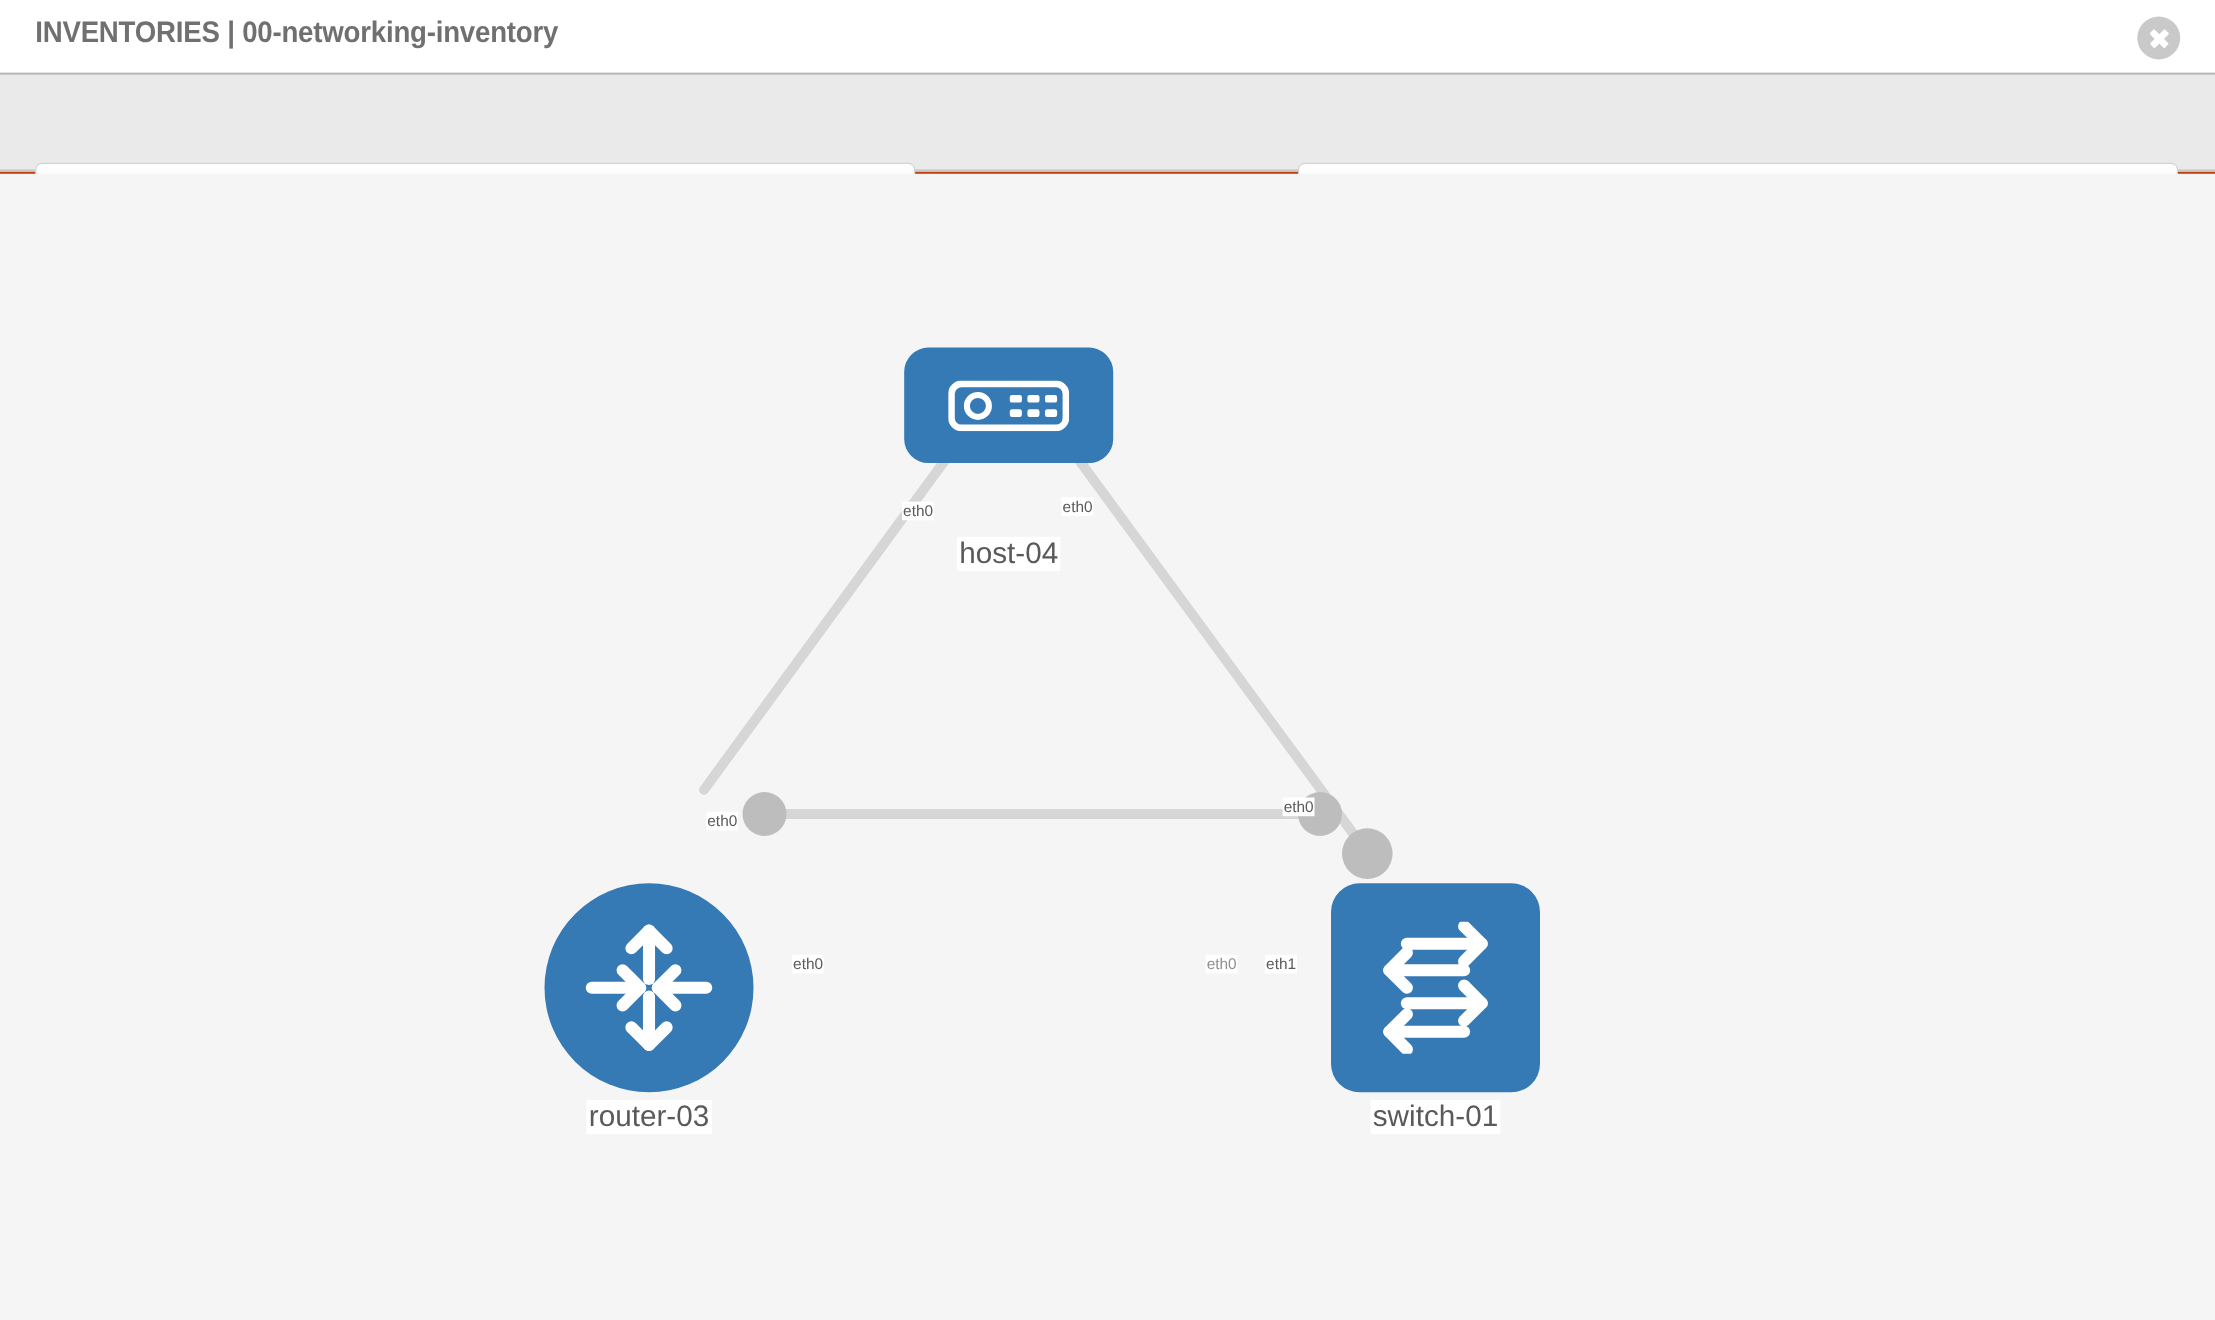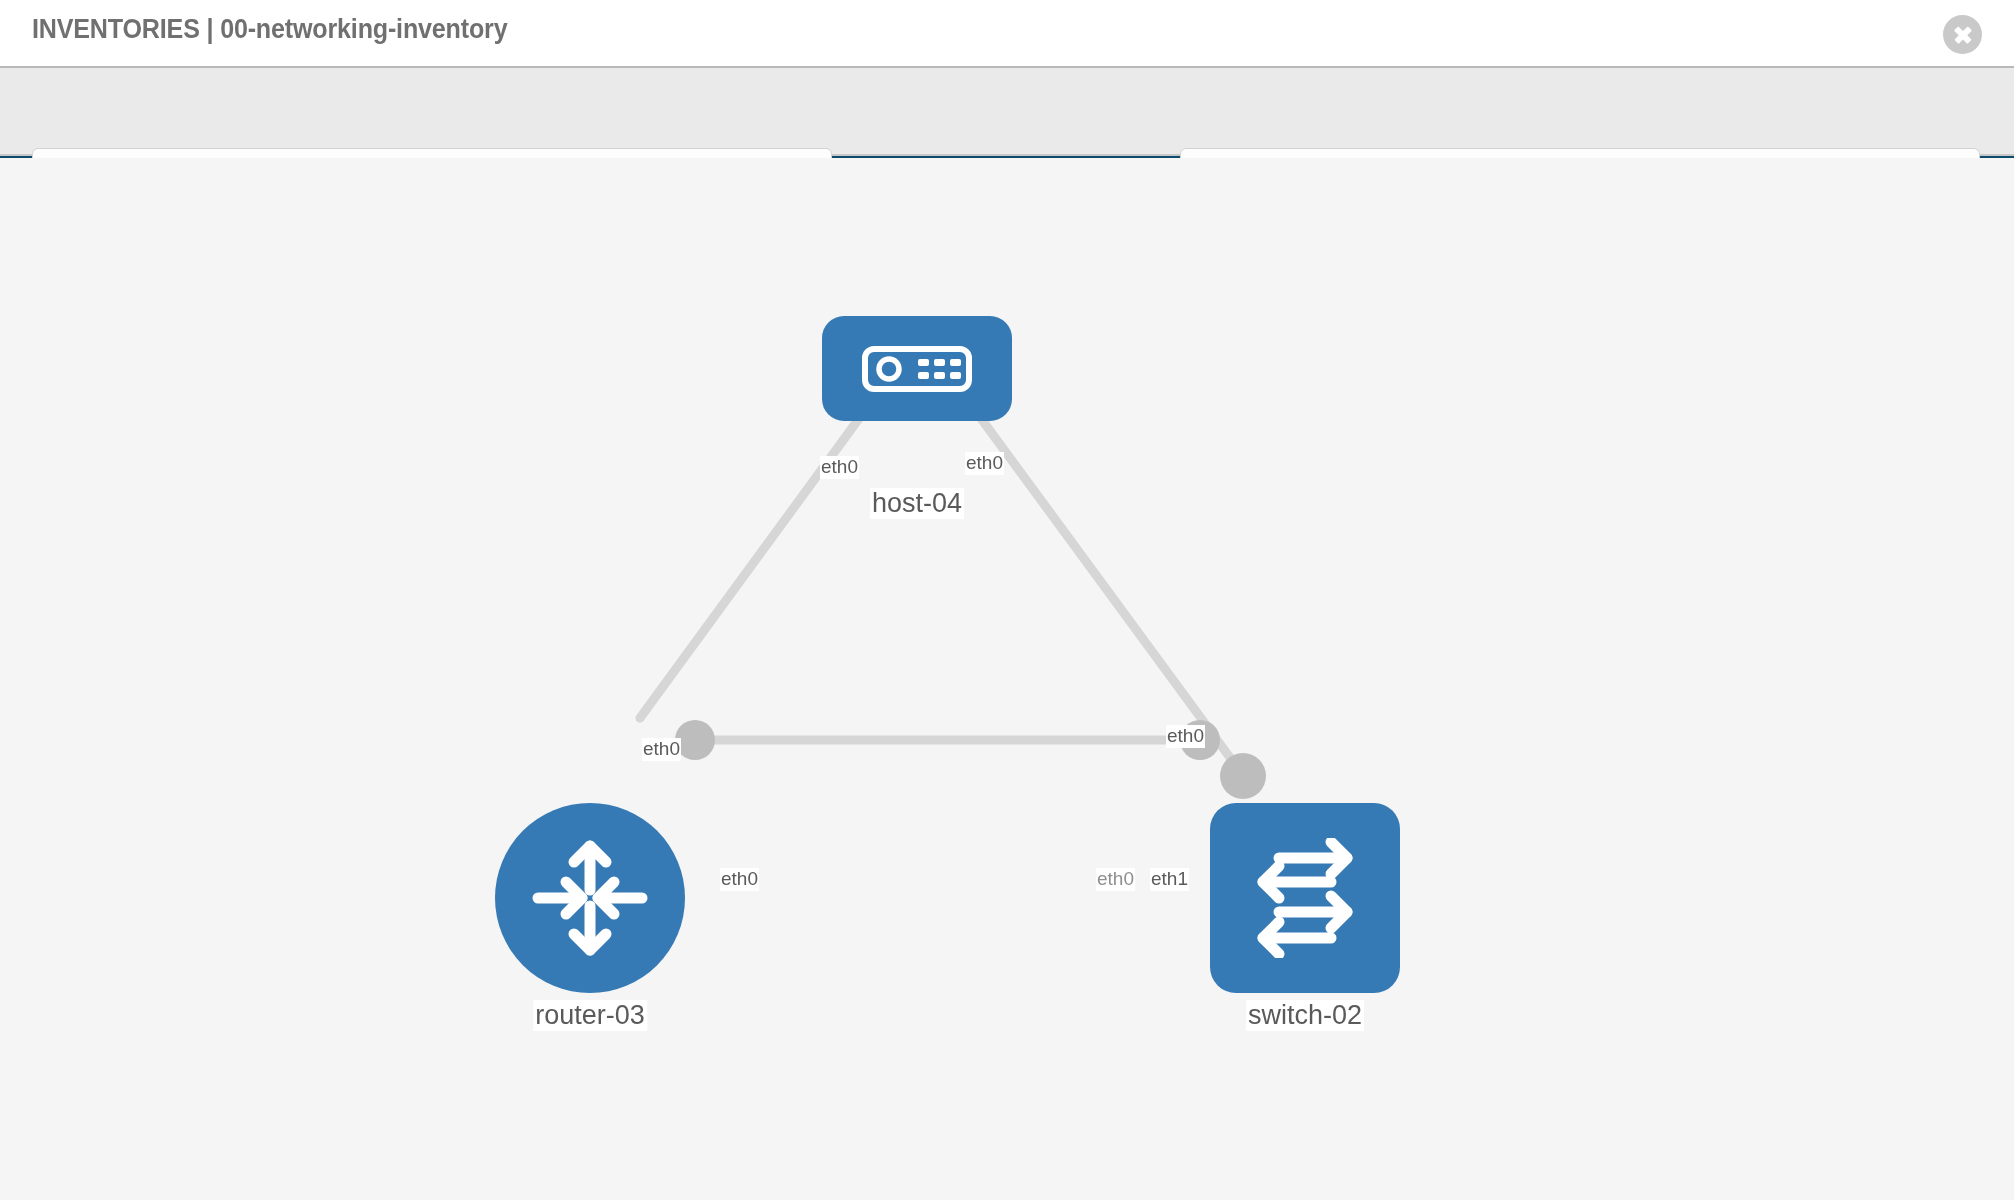--- a/index.html
+++ b/index.html
@@ -8,21 +8,21 @@
     margin: 0; padding: 0;
     width: 2014px; height: 1200px;
     overflow: hidden;
     background: #ffffff;
     font-family: "Liberation Sans", sans-serif;
   }
   #app {
     position: relative;
     width: 2014px;
     height: 1200px;
-    background: #0c4a6e;
+    background: #c2410c;
   }
 
   
   .header {
     position: absolute;
     top: 0; left: 0;
     width: 2014px;
     height: 68px;
     background: #ffffff;
     border-bottom: 2px solid #b9b9b9;
@@ -183,21 +183,21 @@
     border-radius: 26px;
   }
   #node-switch .node-label {
     left: 50%; top: 197px;
     transform: translateX(-50%);
   }
 
   
   .iface-label {
     position: absolute;
-    font-size: 19px;
+    font-size: 14px;
     color: #5a5a5a;
     background: #ffffff;
     white-space: nowrap;
     padding: 0 1px;
     line-height: 1.2;
   }
   .iface-label.faded { color: #8f8f8f; background: #ffffff; }
 
   #iface-host-left   { left: 820px; top: 298px; }
   #iface-host-right  { left: 965px; top: 294px; }
@@ -315,21 +315,21 @@
             <polyline points="36,28 20,44 36,60"></polyline>
 
             <line x1="36" y1="74" x2="104" y2="74"></line>
             <polyline points="88,58 104,74 88,90"></polyline>
 
             <line x1="88" y1="100" x2="20" y2="100"></line>
             <polyline points="36,84 20,100 36,116"></polyline>
           </g>
         </svg>
       </div>
-      <span class="node-label">switch-02</span>
+      <span class="node-label">switch-01</span>
     </div>
 
     <span class="iface-label" id="iface-host-left">eth0</span>
     <span class="iface-label" id="iface-host-right">eth0</span>
     <span class="iface-label" id="iface-router-up">eth0</span>
     <span class="iface-label" id="iface-switch-up">eth0</span>
     <span class="iface-label" id="iface-router-right">eth0</span>
     <span class="iface-label faded" id="iface-switch-left-a">eth0</span>
     <span class="iface-label" id="iface-switch-left-b">eth1</span>
 

